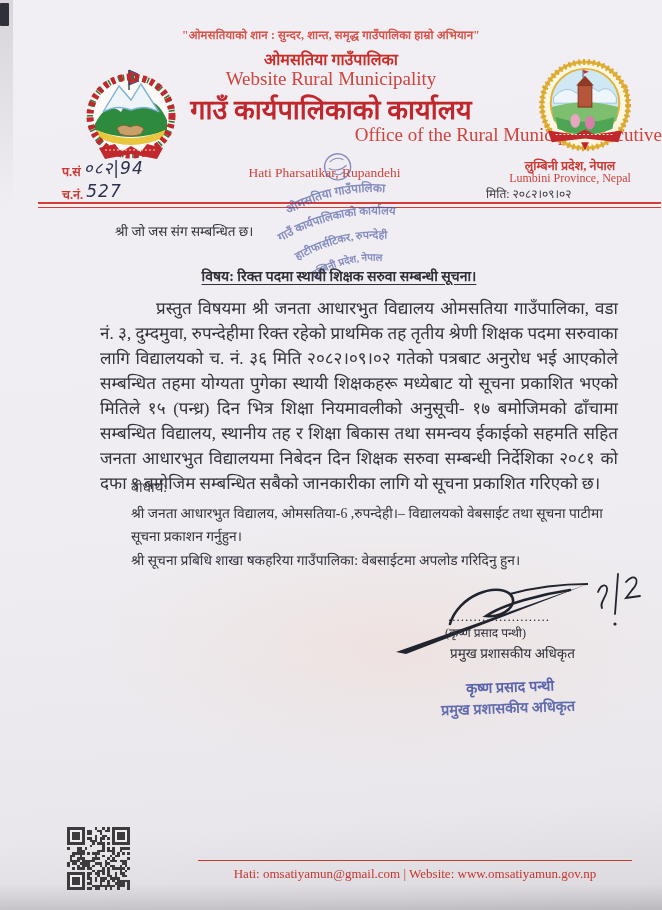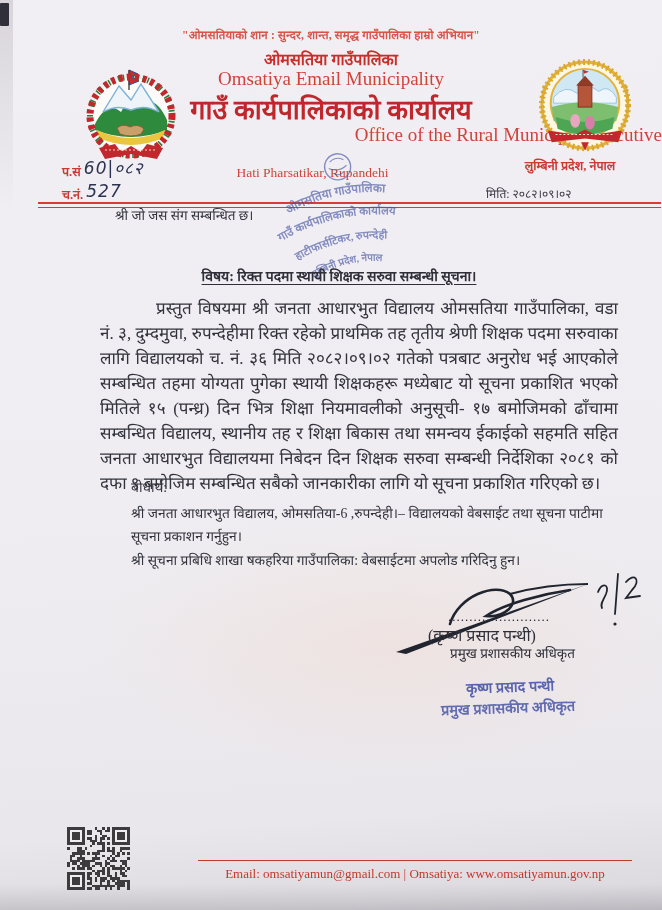--- a/index.html
+++ b/index.html
@@ -16,49 +16,49 @@
   .center{text-align:center;}
   .scan-corner{left:0;top:3px;width:9px;height:23px;background:#30303a;border-radius:1px;}
   .edge-strip{left:0;top:0;width:13px;height:210px;background:linear-gradient(180deg,#d8d4da,rgba(216,212,218,0));}
 
   .tagline{left:0;top:27px;width:662px;font-size:11.5px;font-weight:bold;color:#d8544b;letter-spacing:.2px;}
   .muni-np{left:0;top:48px;width:662px;font-size:16px;font-weight:bold;color:#c92f2a;}
   .muni-en{left:0;top:68px;width:662px;font-size:19px;color:#d0433d;}
   .office-np{left:0;top:90px;width:662px;font-size:27px;font-weight:bold;color:#c0272c;}
   .office-en{left:0;top:124px;width:662px;font-size:19px;color:#d0433d;text-align:right;}
   .addr-np{left:0;top:149px;width:662px;font-size:13px;font-weight:bold;color:#cb3a34;}
-  .addr-en{left:4px;top:165px;width:617px;font-size:13.5px;color:#d0433d;}
+  .addr-en{left:16px;top:165px;width:617px;font-size:13.5px;color:#d0433d;}
 
   .emblem-left{left:80px;top:60px;width:102px;height:104px;}
   .emblem-right{left:536px;top:55px;width:98px;height:112px;}
 
   .prov-np{left:480px;top:157px;width:180px;text-align:center;font-size:12.5px;font-weight:bold;color:#cb3a34;}
   .prov-en{left:480px;top:171px;width:180px;text-align:center;font-size:12px;color:#d0433d;}
   .miti{left:486px;top:185px;width:180px;font-size:12px;color:#3c3c46;}
 
   .ref-row1{left:62px;top:158px;font-size:12.5px;font-weight:bold;color:#cb3a34;}
   .ref-row2{left:62px;top:183px;font-size:12.5px;font-weight:bold;color:#cb3a34;}
   .hand{font-family:"DejaVu Sans", sans-serif;font-weight:normal;color:#2c3250;font-size:17px;
         font-style:italic;letter-spacing:1px;position:relative;top:-2px;}
   .sep{left:38px;top:202px;width:623px;height:3px;border-top:2px solid #d63d37;border-bottom:1.5px solid #d63d37;}
 
   .stamp{left:262px;top:150px;width:170px;height:140px;opacity:.62;transform:rotate(-10deg);}
   .stamp text{fill:#4250a0;font-weight:bold;font-family:"Liberation Serif",serif;}
 
-  .recipient{left:115px;top:206px;font-size:13.5px;color:#34343e;}
+  .recipient{left:115px;top:222px;font-size:13.5px;color:#34343e;}
   .subject{left:8px;top:266px;width:662px;text-align:center;font-size:14px;font-weight:bold;color:#2f2f39;
            text-decoration:underline;text-underline-offset:3px;}
   .bodytext{left:100px;top:296px;width:518px;font-size:17px;line-height:25px;color:#33333d;
             text-align:justify;text-indent:56px;}
   .cc{left:131px;top:445px;width:485px;font-size:13.8px;line-height:23.5px;color:#33333d;margin-top:31px;}
   .cc ul{margin:2px 0 0 0;padding:0;list-style:none;}
 
   .sig-art{left:392px;top:562px;width:256px;height:96px;}
   .sig-dots{left:448px;top:609px;font-size:13px;letter-spacing:1px;color:#2a2a33;}
-  .sig-name{left:428px;top:624px;font-size:16px;color:#2e2e38;}
+  .sig-name{left:445px;top:624px;font-size:12px;color:#2e2e38;}
   .sig-title{left:450px;top:644px;font-size:13.5px;color:#2e2e38;}
   .stamp-name{left:400px;top:676px;width:220px;text-align:center;font-size:14.5px;font-weight:bold;
               color:#4a57a6;opacity:.9;transform:rotate(-2deg);}
   .stamp-title{left:388px;top:697px;width:240px;text-align:center;font-size:14.5px;font-weight:bold;
                color:#4a57a6;opacity:.85;transform:rotate(-2deg);}
 
   .qr{left:67px;top:827px;width:63px;height:63px;}
   .footer-line{left:198px;top:860px;width:434px;border-top:1.6px solid #c23b31;}
   .footer-text{left:180px;top:866px;width:470px;text-align:center;font-size:13px;color:#c5362d;}
   .wrinkle{left:0;top:884px;width:662px;height:26px;
@@ -67,21 +67,21 @@
 </head>
 <body>
 
 <div class="page">
 
   <div class="abs edge-strip"></div>
   <div class="abs scan-corner"></div>
 
   <div class="abs tagline center np">"ओमसतियाको शान : सुन्दर, शान्त, समृद्ध गाउँपालिका हाम्रो अभियान"</div>
   <div class="abs muni-np center np">ओमसतिया गाउँपालिका</div>
-  <div class="abs muni-en center">Omsatiya Email Municipality</div>
+  <div class="abs muni-en center">Website Rural Municipality</div>
   <div class="abs office-np center np">गाउँ कार्यपालिकाको कार्यालय</div>
   <div class="abs office-en center">Office of the Rural Municipal Executive</div>
   <div class="abs addr-en center">Hati Pharsatikar, Rupandehi</div>
 
   <svg class="abs emblem-left" viewBox="0 0 100 104">
     <ellipse cx="50" cy="56" rx="40" ry="38" fill="#fdfbf9"></ellipse>
     <path d="M14,64 Q26,40 40,52 Q50,30 62,46 Q74,34 86,60 L86,70 Q50,84 14,70 Z" fill="#2e8b3d"></path>
     <path d="M22,52 L38,26 L50,40 L60,24 L78,52 Q64,44 50,50 Q36,44 22,52 Z" fill="#eef4f8" stroke="#7fb2d8" stroke-width="1.4"></path>
     <path d="M16,70 Q50,86 84,70 L82,78 Q50,92 18,78 Z" fill="#e9c63d"></path>
     <path d="M36,68 q6,-5 13,-1 q8,-4 14,2 l-3,5 q-10,4 -21,0 Z" fill="#caa06a" stroke="#8a6235" stroke-width="1"></path>
@@ -107,28 +107,29 @@
     <ellipse cx="40" cy="66" rx="5" ry="7" fill="#e8a7c0"></ellipse>
     <ellipse cx="55" cy="68" rx="5" ry="7" fill="#d77fa8"></ellipse>
     <path d="M12,76 L40,80 L50,75 L60,80 L88,76 L84,88 L50,84 L16,88 Z" fill="#c1272d"></path>
     <path d="M20,80 L80,80" stroke="#ffe9b8" stroke-width="1.2" stroke-dasharray="2 2"></path>
     <path d="M46,88 l4,8 4,-8 Z" fill="#c1272d"></path>
     <path d="M8,30 Q4,55 12,78 M92,30 Q96,55 88,78" stroke="#d9a832" stroke-width="2.5" fill="none" stroke-dasharray="3 2"></path>
   </svg>
 
   <div class="abs ref-row1">
     <span class="np">प.सं</span>
-    <span class="hand">60|०८२</span>
+    <span class="hand">०८२|94</span>
   </div>
   <div class="abs ref-row2">
     <span class="np">च.नं.</span>
     <span class="hand">527</span>
   </div>
 
   <div class="abs prov-np np">लुम्बिनी प्रदेश, नेपाल</div>
+  <div class="abs prov-en">Lumbini Province, Nepal</div>
   <div class="abs miti np">मिति: २०८२।०९।०२</div>
 
   <div class="abs sep"></div>
 
   <svg class="abs stamp" viewBox="0 0 170 140">
     <defs>
       <path id="sp1" d="M18,58 Q85,30 152,58"></path>
       <path id="sp2" d="M10,82 Q85,52 160,82"></path>
       <path id="sp3" d="M22,104 Q85,78 148,104"></path>
       <path id="sp4" d="M36,124 Q85,102 134,124"></path>
@@ -395,16 +396,16 @@
         <rect x="9" y="24" width="1" height="1"></rect>
         <rect x="11" y="24" width="1" height="1"></rect>
         <rect x="12" y="24" width="1" height="1"></rect>
         <rect x="15" y="24" width="1" height="1"></rect>
         <rect x="17" y="24" width="1" height="1"></rect>
         <rect x="20" y="24" width="1" height="1"></rect>
         <rect x="24" y="24" width="1" height="1"></rect>
       </g>
   </svg>
   <div class="abs footer-line"></div>
-  <div class="abs footer-text">Email: omsatiyamun@gmail.com  | Omsatiya: www.omsatiyamun.gov.np</div>
+  <div class="abs footer-text">Hati: omsatiyamun@gmail.com  | Website: www.omsatiyamun.gov.np</div>
   <div class="abs wrinkle"></div>
 
 </div>
 
 </body></html>

